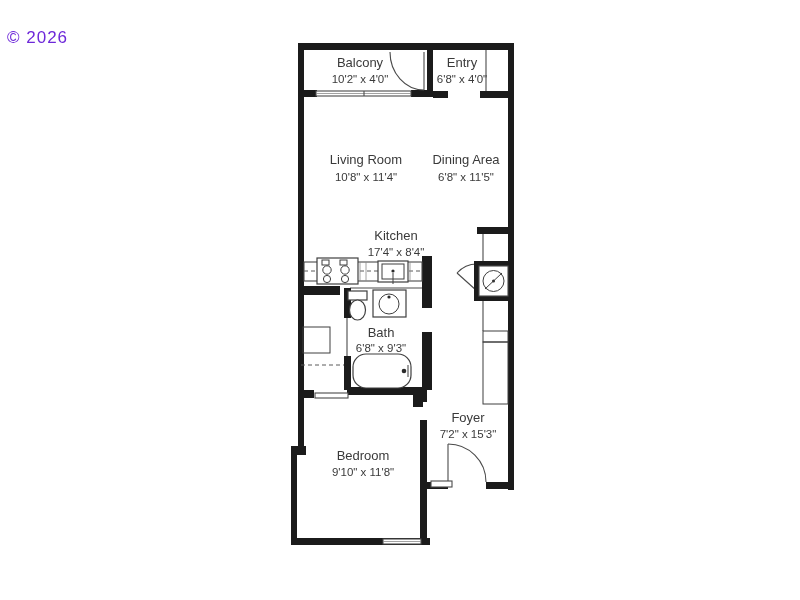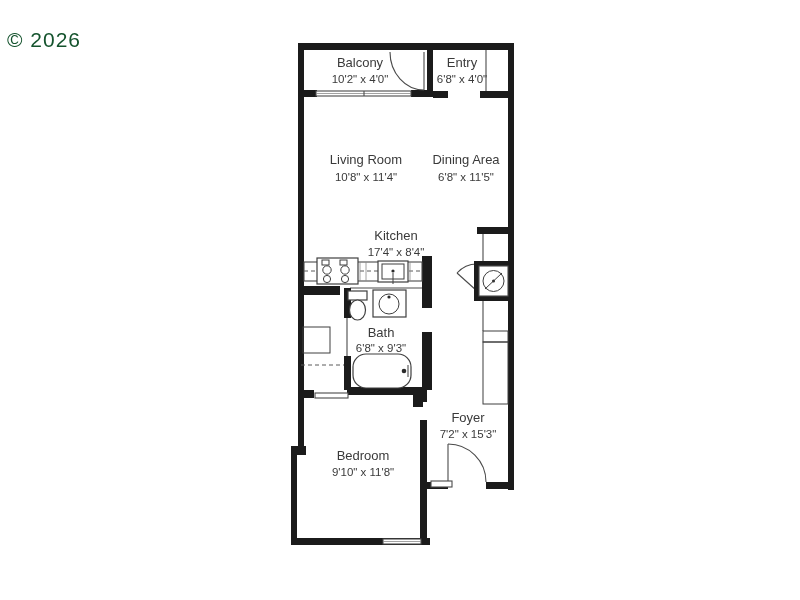--- a/index.html
+++ b/index.html
@@ -1,19 +1,19 @@
 <!DOCTYPE html>
 <html><head>
 <meta charset="utf-8">
 <style>
   html,body{margin:0;padding:0;}
   body{width:800px;height:600px;background:#ffffff;font-family:"Liberation Sans", sans-serif;overflow:hidden;}
   .canvas{position:relative;width:800px;height:600px;background:#ffffff;}
   .plan-svg{position:absolute;left:0;top:0;width:800px;height:600px;}
-  .watermark{position:absolute;left:7px;top:28px;font-size:21px;letter-spacing:1px;color:#14532d;user-select:none;}
+  .watermark{position:absolute;left:7px;top:28px;font-size:17px;letter-spacing:1px;color:#6d28d9;user-select:none;}
   
   .wall{fill:#1b1b1b;stroke:none;}
   .thin{stroke:#4a4a4a;stroke-width:1.1;fill:none;}
   .thin-f{stroke:#4a4a4a;stroke-width:1.1;fill:#ffffff;}
   .lite{stroke:#8a8a8a;stroke-width:0.8;fill:none;}
   .dash{stroke:#5a5a5a;stroke-width:1;fill:none;stroke-dasharray:4 3;}
   .fix{stroke:#3f3f3f;stroke-width:1.2;fill:#ffffff;}
   .fix2{stroke:#3f3f3f;stroke-width:1;fill:none;}
   .dot{fill:#2b2b2b;stroke:none;}
   .room-name{font-family:"Liberation Sans",sans-serif;font-size:13px;fill:#3a3a3a;text-anchor:middle;}

